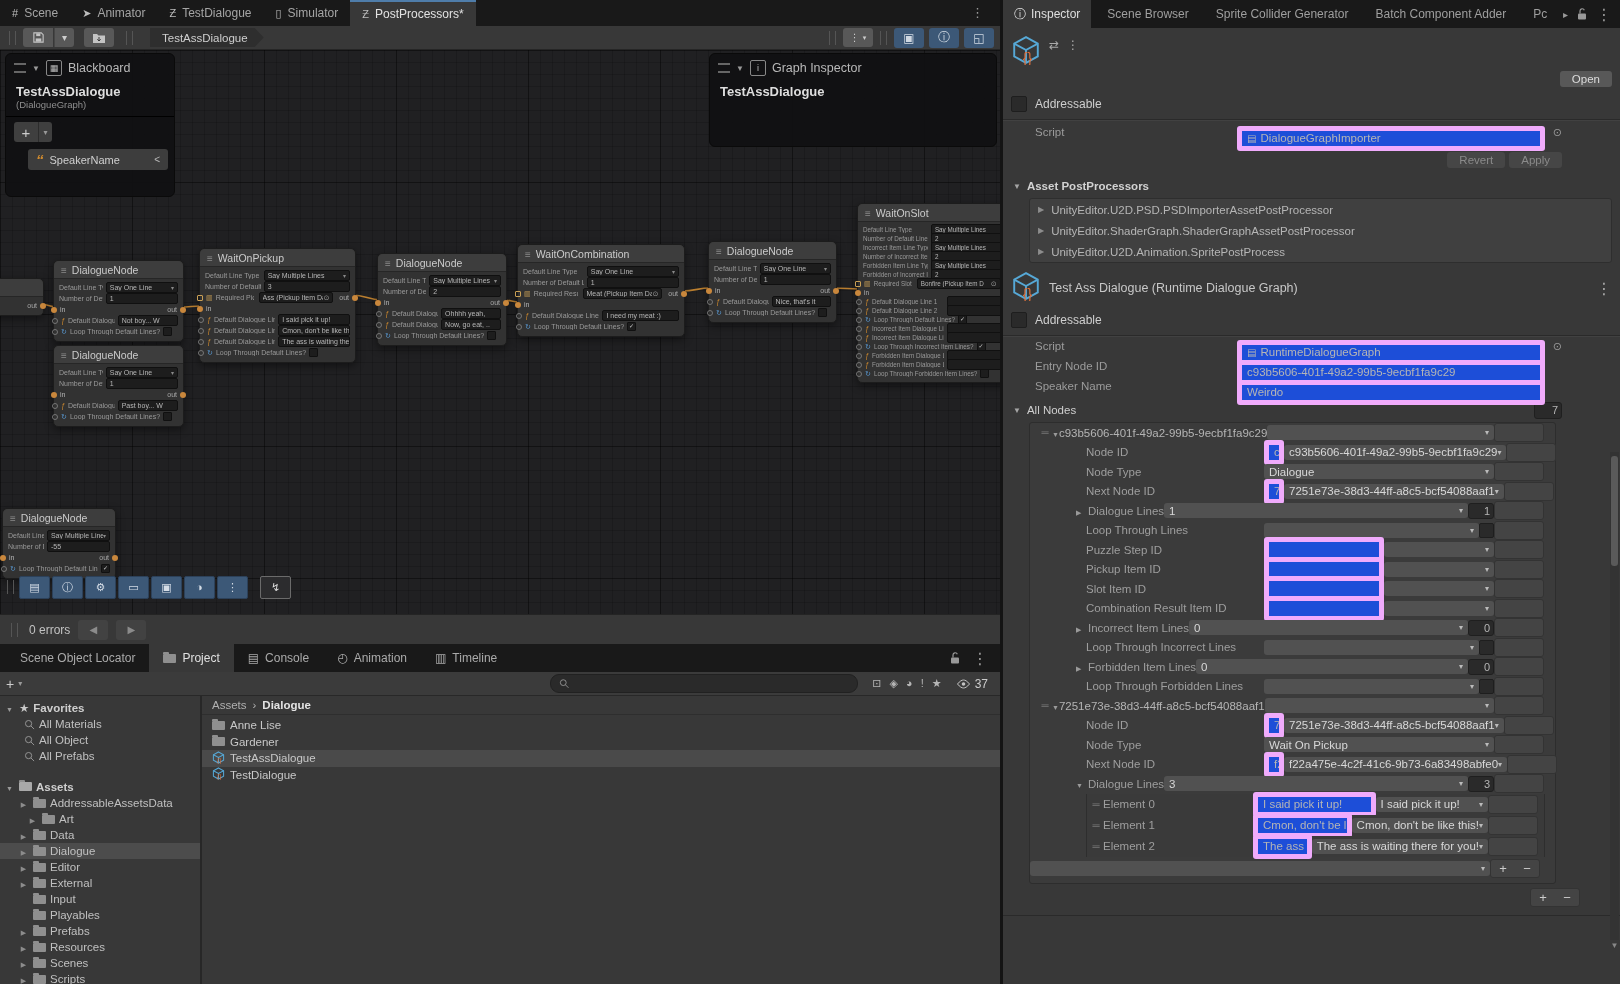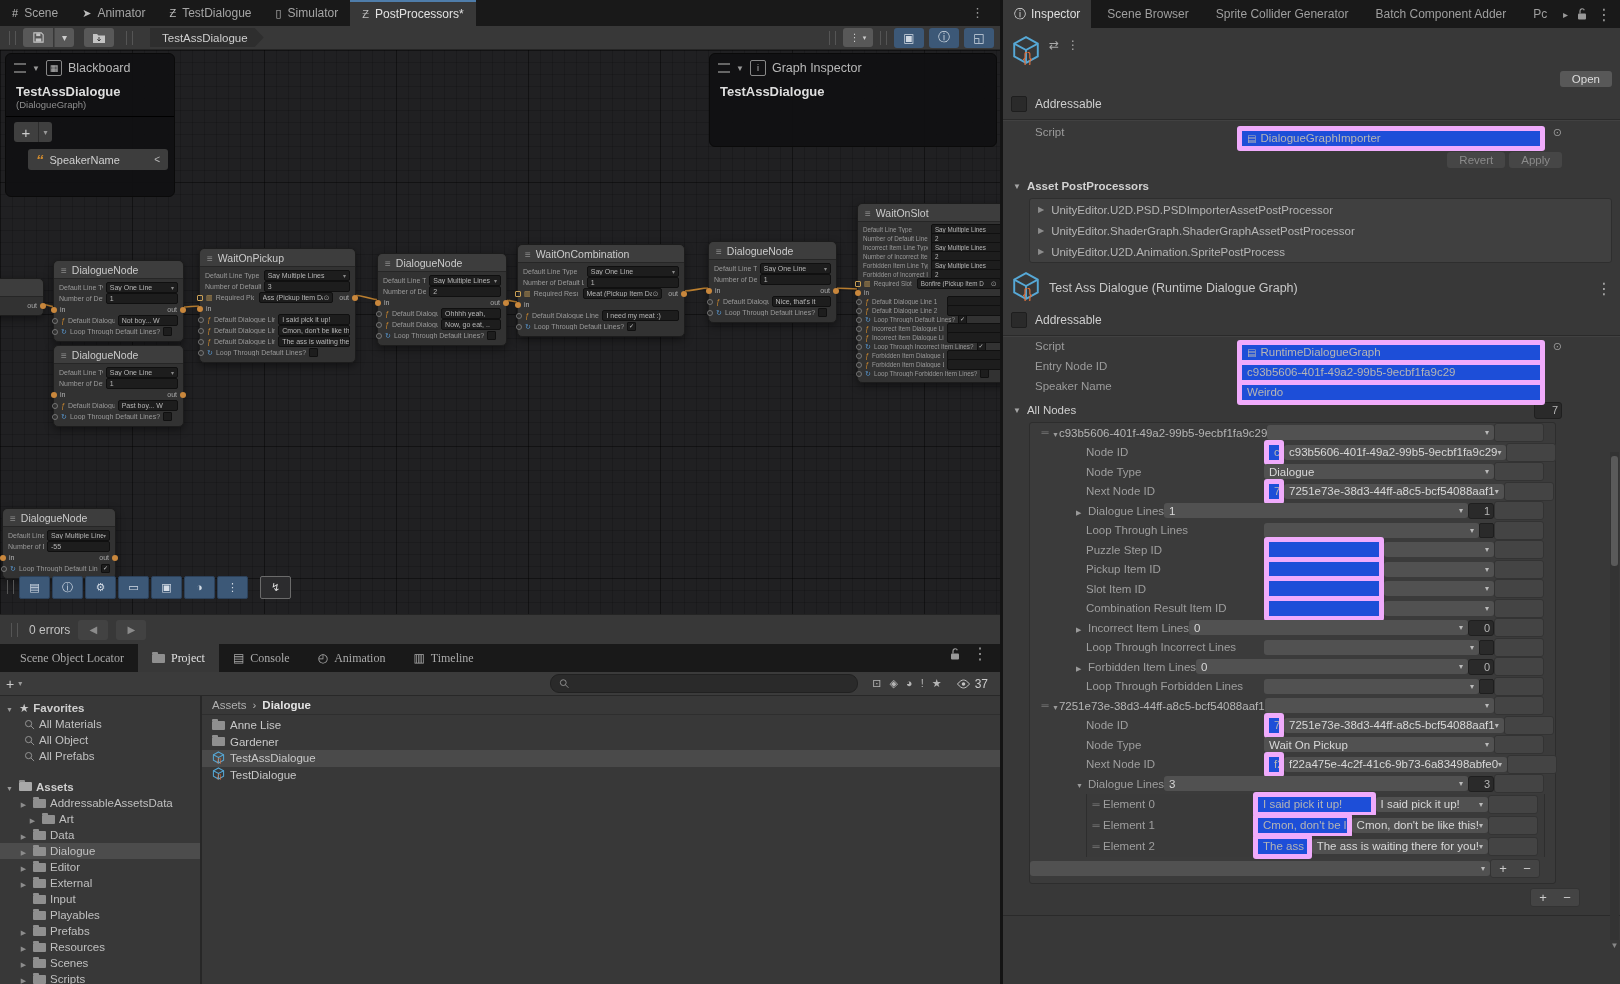--- a/index.html
+++ b/index.html
@@ -87,21 +87,21 @@
   .grow[data-on="true"] .gchk::after{content:"\2713";}
   
   #gfooter{position:absolute;left:4px;top:526px;height:22px;display:flex;align-items:center;gap:2px;}
   .fbtn{width:29px;height:21px;background:#3c5877;border:1px solid #2c415a;border-radius:2px;color:#d4dce6;font-size:11px;display:flex;align-items:center;justify-content:center;}
   .fbtn.plain{background:#2c2c2e;border:1px solid #6b6b6b;margin-left:10px;color:#ddd;}
   
   #errbar{position:absolute;left:0;top:614px;width:1000px;height:30px;background:#383838;border-top:1px solid #242424;display:flex;align-items:center;gap:8px;padding:0 8px;box-sizing:border-box;}
   #errbar .lbl{font-size:12px;color:#c2c2c2;}
   .nav{width:30px;height:20px;background:#424242;border-radius:3px;color:#8b8b8b;font-size:10px;display:flex;align-items:center;justify-content:center;}
   
-  #btabs{position:absolute;left:0;top:644px;width:1000px;height:28px;background:#191919;display:flex;align-items:flex-start;font-family:Liberation Serif, serif;}
+  #btabs{position:absolute;left:0;top:644px;width:1000px;height:28px;background:#191919;display:flex;align-items:center;}
   .btab{display:flex;align-items:center;gap:6px;height:28px;padding:0 14px;font-size:12px;color:#aaa;}
   .btab[data-active="true"]{background:#383838;color:#e0e0e0;}
   .btab .fico{display:none;}
   .btab[data-icon="folder"] .fico{display:block;}
   .btabs-right{margin-left:auto;display:flex;align-items:center;gap:12px;padding:0 12px;color:#999;}
   
   #ptoolbar{position:absolute;left:0;top:672px;width:1000px;height:24px;background:#3b3b3b;border-bottom:1px solid #282828;display:flex;align-items:center;padding:0 6px;box-sizing:border-box;gap:4px;}
   .plus{color:#ccc;font-size:14px;}
   .plus-dd{color:#999;font-size:8px;margin-right:auto;}
   .search{width:290px;height:17px;background:#2a2a2a;border:1px solid #212121;border-radius:9px;display:flex;align-items:center;gap:5px;padding:0 8px;margin-right:6px;}

